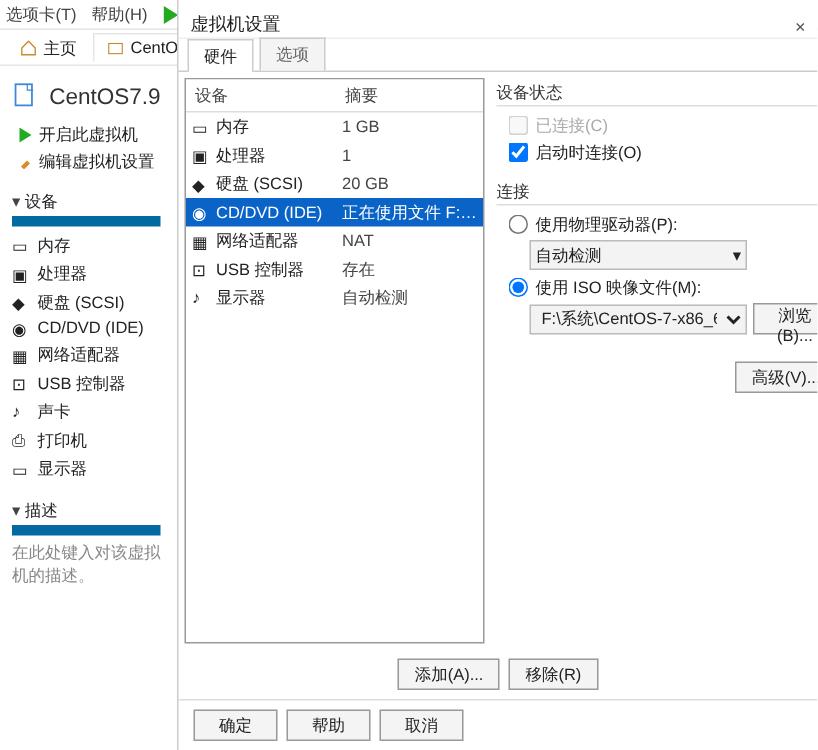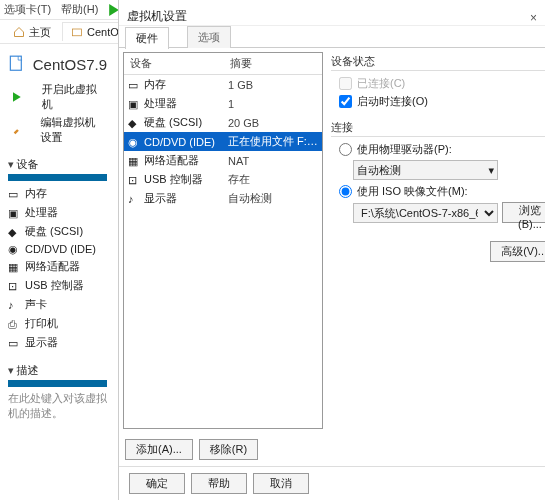--- a/index.html
+++ b/index.html
@@ -10,31 +10,31 @@
 .play svg{width:12px;height:12px}
 .tabs{height:24px;display:flex;align-items:center;border-bottom:1px solid #e5e5e5;padding:0 4px;gap:2px}
 .tab{display:flex;align-items:center;gap:4px;padding:3px 8px;border:1px solid transparent;border-bottom:none}
 .tab.active{border-color:#e5e5e5;background:#fff}
 .tab .x{color:#999;margin-left:4px}
 .home-ico{width:12px;height:12px}
 .left{width:115px;padding:6px 8px;float:left}
 .vm-title{display:flex;align-items:center;gap:6px;margin:4px 0 8px}
 .vm-title span{font-size:15px;font-weight:400;color:#333}
 .doc-ico{width:20px;height:20px}
-.link{color:#2a6fbf;margin:3px 1px 3px 4px;display:flex;align-items:center;gap:20px;cursor:pointer}
+.link{color:#2a6fbf;margin:3px 1px 3px 4px;display:flex;align-items:center;gap:4px;cursor:pointer}
 .section-hdr{color:#444;margin:12px 0 4px;border-bottom:7px solid #0369a1;padding-bottom:2px}
 .dev-item{display:flex;align-items:center;gap:5px;margin:2px 0;padding:1px 0;color:#444}
 .dev-ico{width:12px;height:12px;flex-shrink:0}
 .desc{color:#888;margin-top:4px}
 
 .dialog{position:absolute;left:118px;top:0;right:0;bottom:0;background:#fff;border-left:1px solid #ccc;display:flex;flex-direction:column}
 .dlg-title{height:26px;display:flex;align-items:flex-end;justify-content:space-between;padding:0 8px;border-bottom:1px solid #eee}
 .dlg-title span{font-size:12px}
 .closebtn{font-size:14px;color:#555;cursor:pointer}
-.dlg-tabs{height:22px;display:flex;align-items:center;padding:0 6px;gap:18px;border-bottom:1px solid #ccc}
+.dlg-tabs{height:22px;display:flex;align-items:flex-end;padding:0 6px;gap:4px;border-bottom:1px solid #ccc}
 .dtab{padding:3px 10px;border:1px solid #ccc;border-bottom:none;background:#fff;position:relative;top:1px}
 .dtab.inactive{background:#f4f4f4;color:#666;top:0}
 .dlg-body{flex:1;display:flex;overflow:hidden}
 .hw-list{width:200px;border:1px solid #999;margin:4px;display:flex;flex-direction:column;background:#fff}
 .hw-hdr{display:flex;background:#fff;border-bottom:1px solid #ddd}
 .hw-hdr div{padding:3px 6px;color:#444}
 .hw-hdr .c1{width:100px}
 .hw-row{display:flex;align-items:center;padding:2px 4px;gap:4px}
 .hw-row .c1{width:96px;display:flex;align-items:center;gap:4px;overflow:hidden}
 .hw-row .c2{flex:1;color:#444;white-space:nowrap;overflow:hidden;text-overflow:ellipsis}
@@ -46,21 +46,21 @@
 .grp{border-top:1px solid #ddd;padding-top:2px;margin-top:-2px}
 .chk,.rdo{display:flex;align-items:center;gap:5px;margin:3px 0 3px 8px}
 .chk input,.rdo input{margin:0}
 .chk.dis span{color:#aaa}
 .sel-row{margin:2px 0 4px 22px}
 .sel-row select,.sel-row .fake-sel{width:145px;height:20px;border:1px solid #bbb;background:#f3f3f3;font-size:11px;padding:1px 3px}
 .sel-row .fake-sel{display:inline-flex;align-items:center;justify-content:space-between;color:#888}
 .btn{height:21px;padding:0 10px;border:1px solid #999;background:#f4f4f4;cursor:pointer;min-width:56px}
 .btn-row{display:flex;gap:6px;justify-content:flex-start;padding:6px 10px}
 .adv-row{display:flex;justify-content:flex-end;margin-top:6px}
-.bottom-btns{display:flex;gap:6px;padding:6px}
+.bottom-btns{display:flex;gap:6px;justify-content:center;padding:6px}
 </style>
 </head>
 <body>
 
 <div class="menubar">
   <span>选项卡(T)</span>
   <span>帮助(H)</span>
   <span class="play"><svg viewBox="0 0 10 10">
         <path d="M1 0L9 5L1 10Z" fill="#2a2"></path>
       </svg>▾</span>

